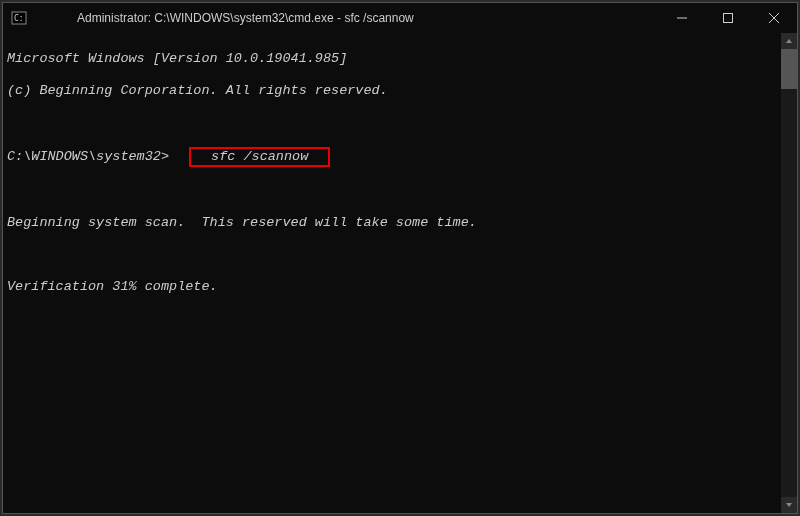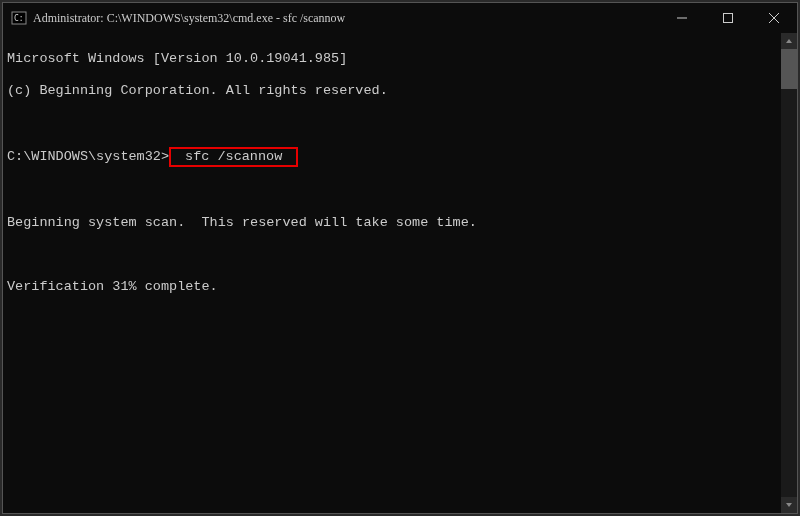--- a/index.html
+++ b/index.html
@@ -34,59 +34,62 @@
       width: 16px;
       height: 16px;
       margin-right: 6px;
       display: flex;
       align-items: center;
       justify-content: center;
     }
     .titlebar-title {
       color: #cccccc;
       font-size: 12px;
-      font-family: Liberation Serif, serif;
+      font-family: Liberation Sans, sans-serif;
       flex: 1;
       white-space: nowrap;
       overflow: hidden;
+      margin-left: 44px;
     }
     .window-controls {
       display: flex;
       height: 100%;
     }
     .ctrl-btn {
       width: 46px;
       height: 100%;
       display: flex;
       align-items: center;
       justify-content: center;
       color: #cccccc;
       cursor: pointer;
     }
     .ctrl-btn svg { width: 10px; height: 10px; }
     .terminal-body {
       flex: 1;
       display: flex;
       position: relative;
+      font-style: italic;
     }
     .terminal-content {
       flex: 1;
       padding: 2px 4px;
       color: #cccccc;
       font-size: 13.5px;
       line-height: 16px;
       font-family: Consolas, 'Courier New', monospace;
       white-space: pre;
       overflow: hidden;
     }
     .highlighted-cmd {
       border: 2px solid #e60000;
-      padding: 0 14px;
+      padding: 0 20px;
       display: inline-block;
       line-height: 16px;
+      margin-left: 20px;
     }
     .scrollbar {
       width: 16px;
       background: #1a1a1a;
       display: flex;
       flex-direction: column;
       flex-shrink: 0;
     }
     .scroll-btn {
       height: 16px;

